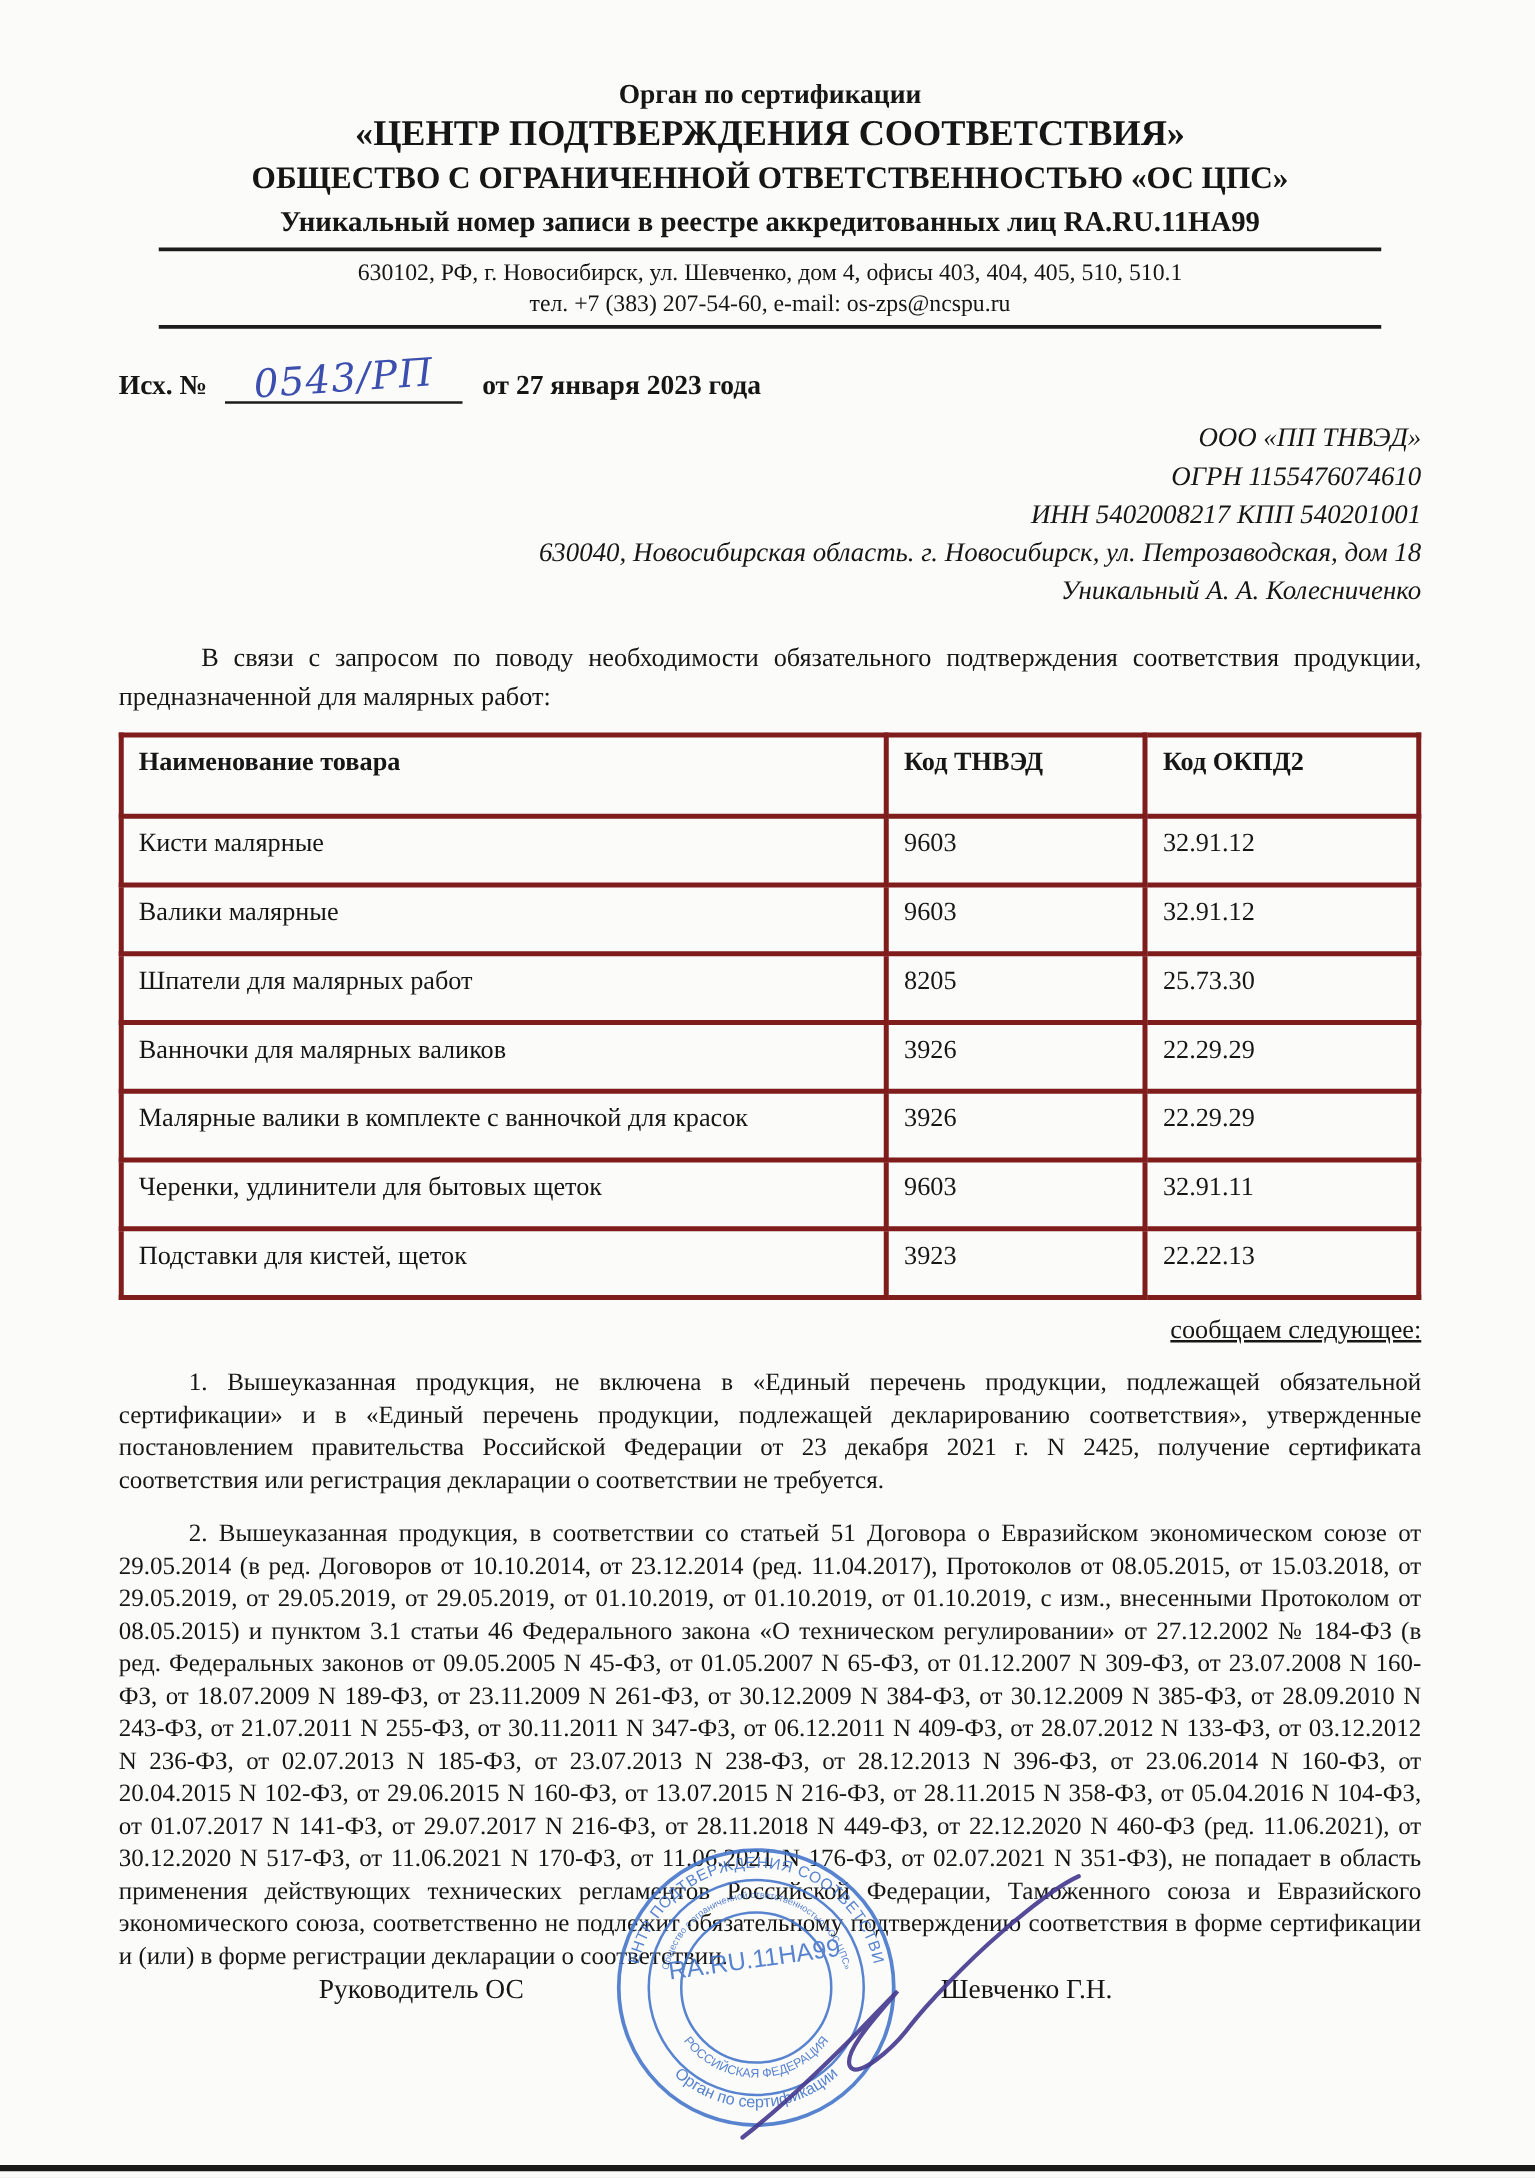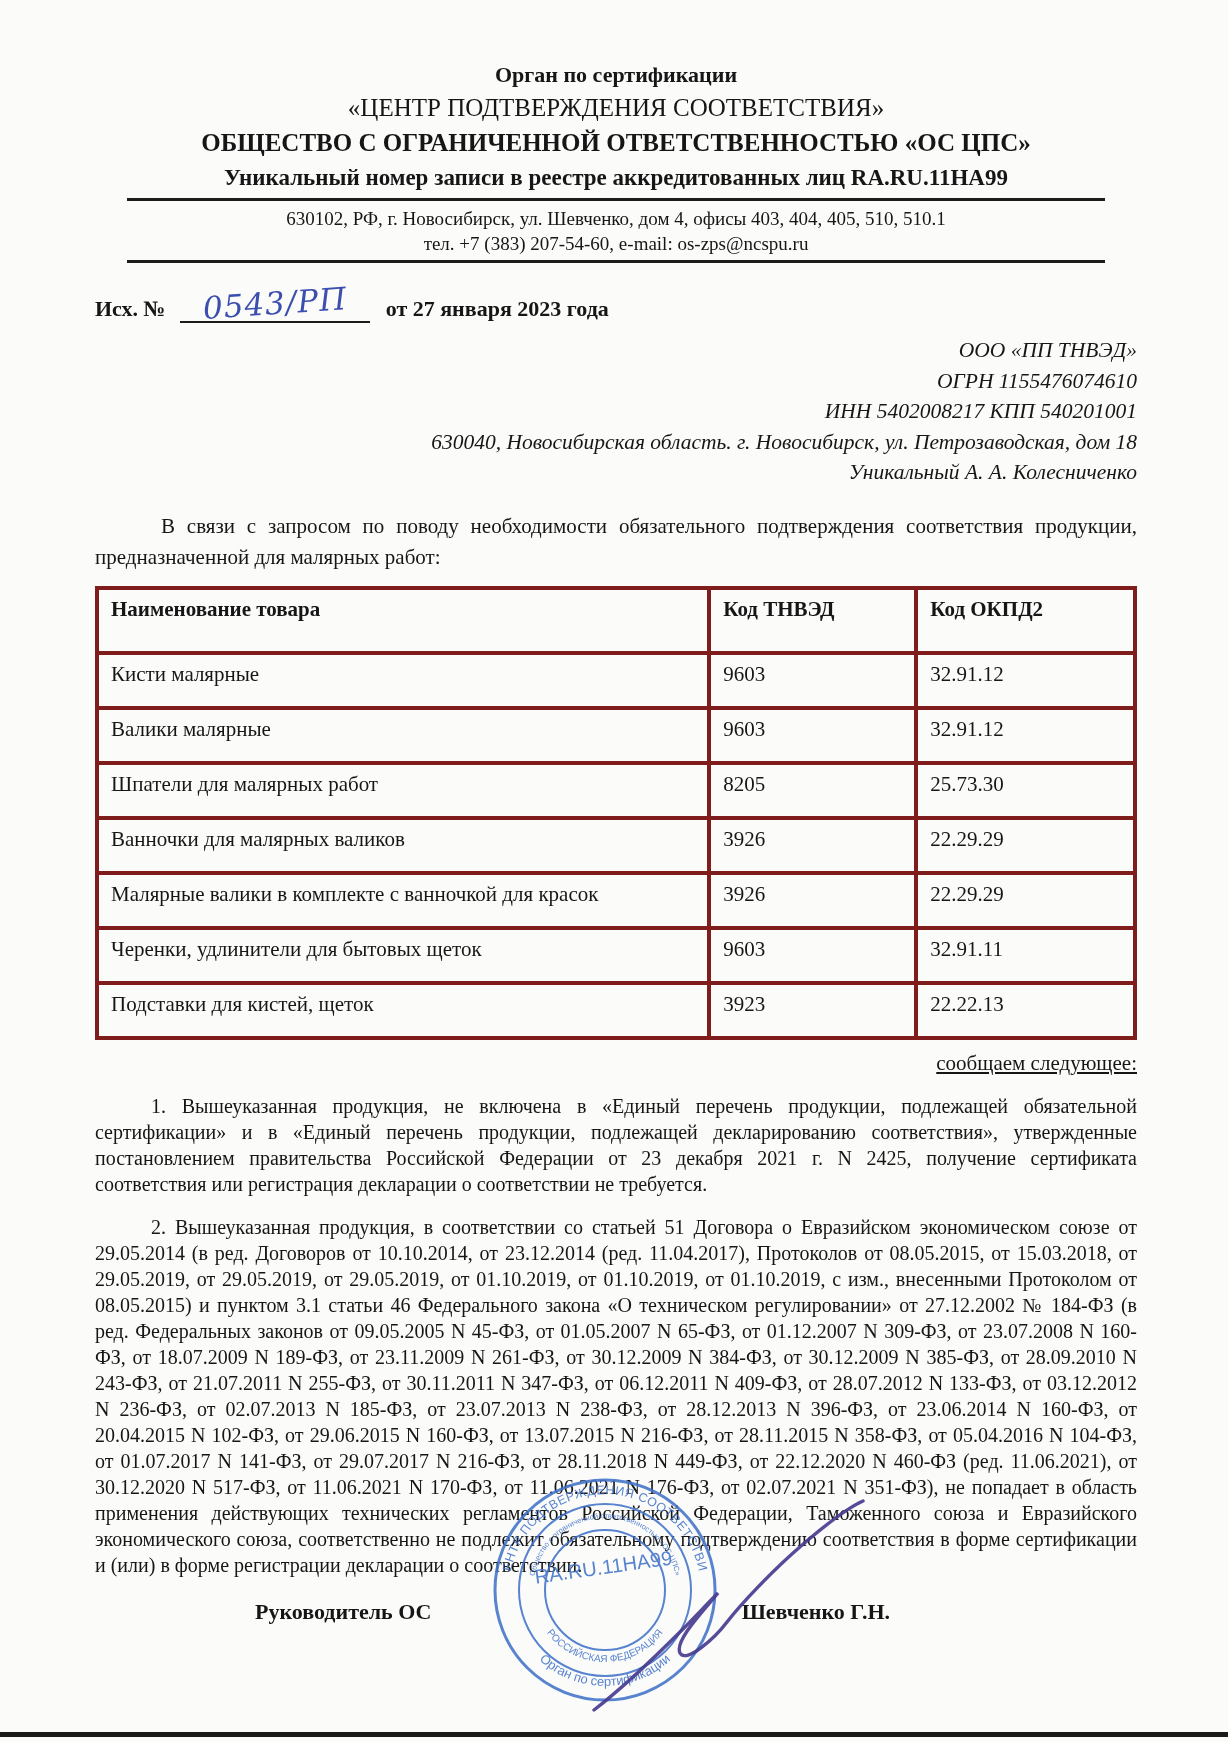--- a/index.html
+++ b/index.html
@@ -10,21 +10,21 @@
     background:#fbfbfa;
     color:#161616;
     font-family:"Liberation Serif", serif;
     overflow:hidden;
   }
   .content{padding:60px 91px 0 95px;}
 
   
   .letterhead{text-align:center;}
   .lh1{font-size:22px;font-weight:bold;line-height:30px;}
-  .lh2{font-size:25px;font-weight:normal;line-height:35px;}
+  .lh2{font-size:29px;font-weight:bold;line-height:35px;}
   .lh3{font-size:25px;font-weight:bold;line-height:36px;}
   .lh4{font-size:23px;font-weight:bold;line-height:33px;}
   .rule{border:none;border-top:3px solid #1c1c1c;width:978px;margin:4px auto 0;}
   .addr{font-size:19px;line-height:25px;margin-top:5px;}
   .tel{font-size:19px;line-height:25px;}
   .rule2{margin-top:4px;}
 
   
   .ref-row{margin-top:24px;display:flex;align-items:baseline;font-weight:bold;font-size:22px;height:44px;}
   .blank-line{display:inline-block;width:190px;border-bottom:2px solid #1c1c1c;text-align:center;margin:0 16px 0 14px;height:34px;}
@@ -53,21 +53,21 @@
   table.goods td{height:44px;font-weight:normal;}
   .col-name{width:608px;}
   .col-tnved{width:188px;}
   .col-okpd{width:200px;}
 
   .notice{text-align:right;font-size:21px;margin-top:10px;line-height:26px;text-decoration:underline;}
 
   .para{font-size:20px;line-height:26px;text-align:justify;text-indent:56px;margin:17px 0 0 0;}
 
   
-  .sign-row{display:flex;margin-top:21px;font-weight:bold;font-size:22px;}
+  .sign-row{display:flex;font-weight:normal;font-size:22px;}
   .sign-left{margin-left:160px;}
   .sign-right{margin-left:auto;margin-right:247px;}
 
   
   .stamp-overlay{position:absolute;left:468px;top:1452px;width:420px;height:276px;pointer-events:none;}
   .stamp-text{font-family:"Liberation Sans", sans-serif;fill:#4273c9;}
 
   
   .scan-edge{position:absolute;left:0;top:1732px;width:1228px;height:5px;background:#1a1a19;}
 </style>

